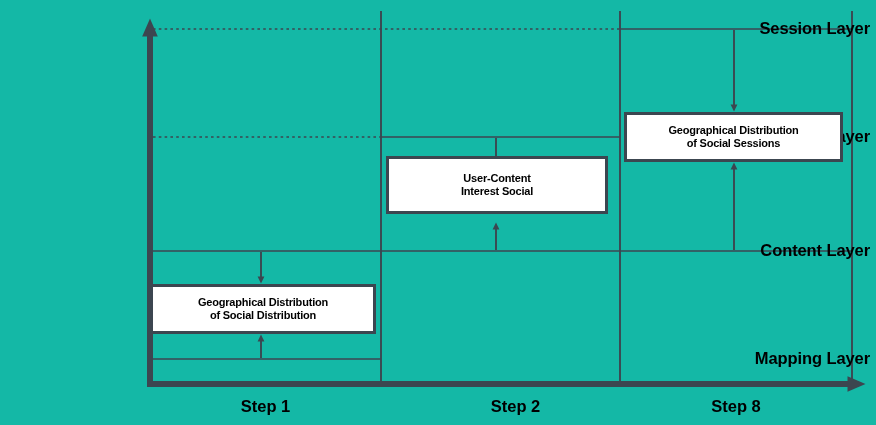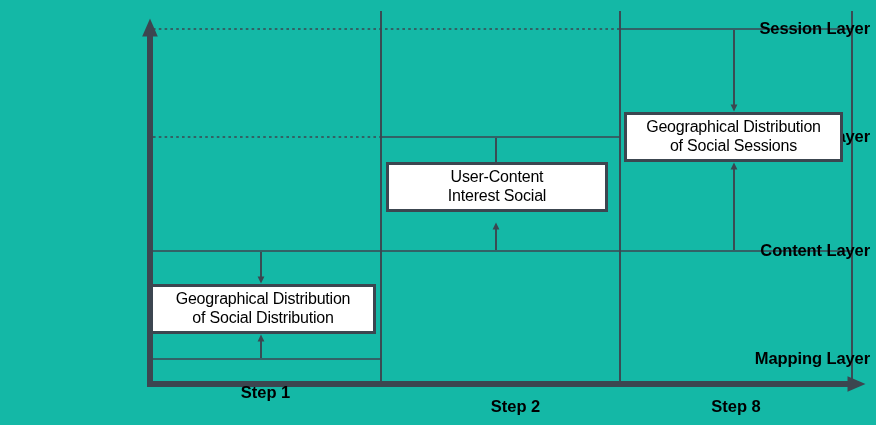--- a/index.html
+++ b/index.html
@@ -53,22 +53,22 @@
   
   .pbox {
     position: absolute;
     box-sizing: border-box;
     background: #ffffff;
     border: 3px solid #3c4650;
     display: flex;
     align-items: center;
     justify-content: center;
     text-align: center;
-    font-size: 16px;
-    font-weight: normal;
+    font-size: 11px;
+    font-weight: bold;
     color: #000000;
     line-height: 1.18;
     letter-spacing: -0.2px;
     padding: 0 4px;
   }
   .pbox .pbox-text { display: block; }
 </style>
 </head>
 <body>
 
@@ -121,38 +121,38 @@
   <div class="ylabel" style="top:128px;">
     <span class="ylabel-inner">Content Layer</span>
   </div>
   <div class="ylabel" style="top:242px;">
     <span class="ylabel-inner">Content Layer</span>
   </div>
   <div class="ylabel" style="top:350px;">
     <span class="ylabel-inner">Mapping Layer</span>
   </div>
 
-  <div class="xlabel" style="left:150px; width:231px; top:384px;">
+  <div class="xlabel" style="left:150px; width:231px; top:398px;">
     <span>Step 1</span>
   </div>
   <div class="xlabel" style="left:396px; width:239px; top:398px;">
     <span>Step 2</span>
   </div>
   <div class="xlabel" style="left:620px; width:232px; top:398px;">
     <span>Step 8</span>
   </div>
 
   <div class="pbox" style="left:150px; top:284px; width:226px; height:50px;">
     <span class="pbox-text">
       <span>Geographical Distribution</span><br>
       <span>of Social Distribution</span>
     </span>
   </div>
 
-  <div class="pbox" style="left:386px; top:162px; width:222px; height:50px;">
+  <div class="pbox" style="left:386px; top:156px; width:222px; height:58px;">
     <span class="pbox-text">
       <span>User-Content</span><br>
       <span>Interest Social</span>
     </span>
   </div>
 
   <div class="pbox" style="left:624px; top:112px; width:219px; height:50px;">
     <span class="pbox-text">
       <span>Geographical Distribution</span><br>
       <span>of Social Sessions</span>

